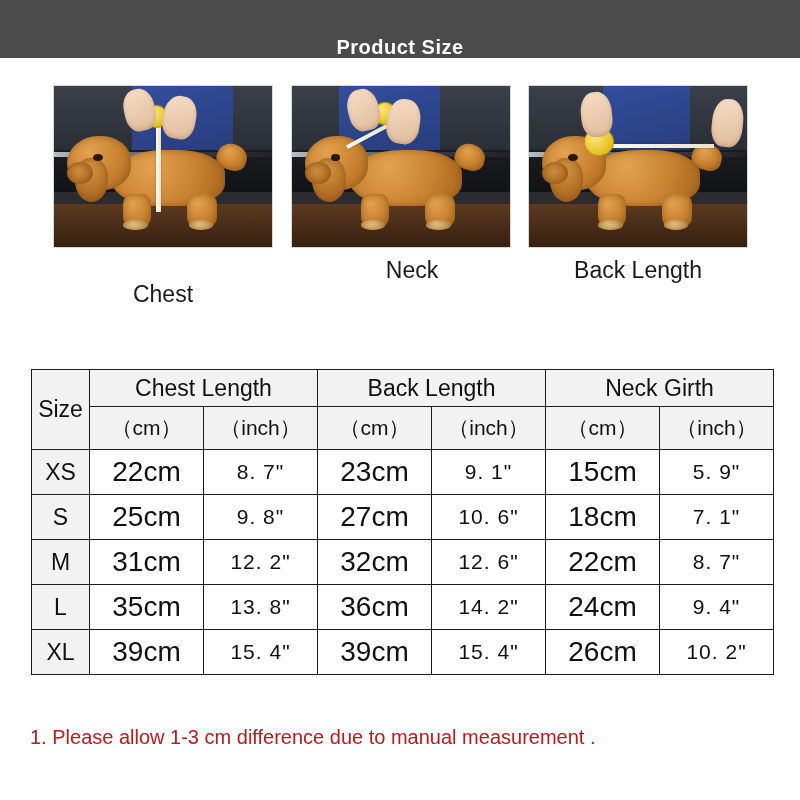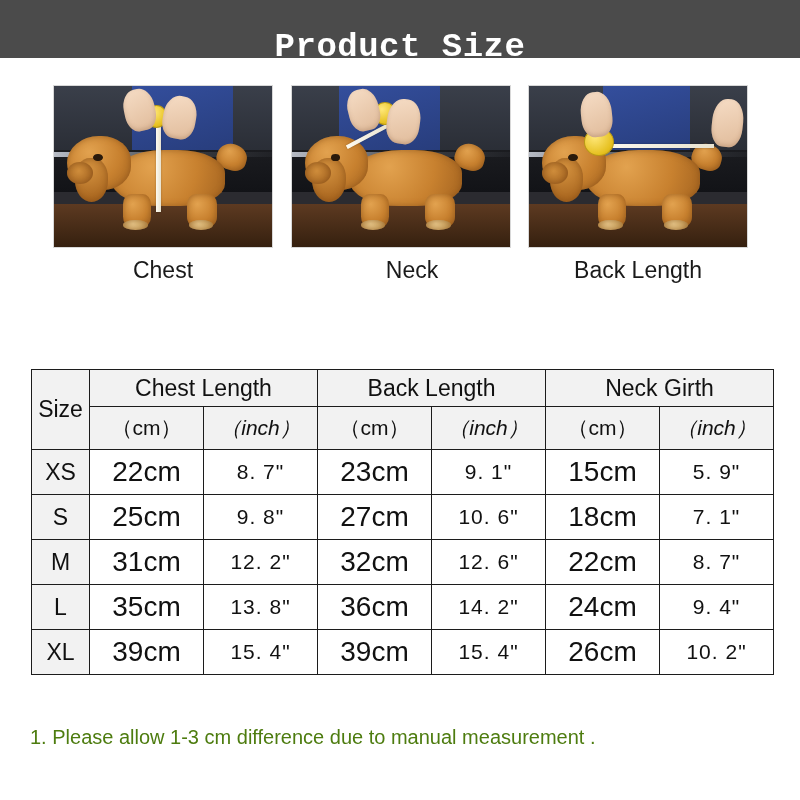--- a/index.html
+++ b/index.html
@@ -22,24 +22,24 @@
     top: 0;
     width: 800px;
     height: 58px;
     background: #4b4b4b;
     display: flex;
     align-items: center;
     justify-content: center;
   }
   .header-title {
     color: #ffffff;
-    font-size: 34px;
+    font-size: 20px;
     font-weight: bold;
     letter-spacing: 0.5px;
-    font-family: Liberation Mono, monospace;
+    font-family: Liberation Sans, sans-serif;
     margin-top: 36px;
   }
 
   
   .photo-strip {
     position: absolute;
     left: 53px;
     top: 85px;
     width: 695px;
     height: 163px;
@@ -187,21 +187,21 @@
   }
 
   .photo-label {
     position: absolute;
     top: 257px;
     font-size: 23px;
     color: #1a1a1a;
     text-align: center;
     font-family: "Liberation Sans", sans-serif;
   }
-  .label-chest { left: 53px;  width: 220px; }
+  .label-chest { left: 53px;  width: 220px; margin-top: 24px; }
   .label-neck  { left: 302px; width: 220px; }
   .label-back  { left: 528px; width: 220px; }
 
   
   .size-table-wrap {
     position: absolute;
     left: 31px;
     top: 369px;
     width: 738px;
   }
@@ -232,21 +232,21 @@
     font-size: 23px;
     font-weight: normal;
     height: 36px;
   }
   th.unit-head {
     background: #f2f2f2;
     font-size: 21px;
     font-weight: normal;
     height: 42px;
   }
-  th.unit-inch { color: #ee1111; font-style: italic; }
+  th.unit-inch { color: #ee1111; }
 
   td.size-cell {
     background: #f2f2f2;
     font-size: 23px;
     height: 44px;
   }
   td.val-cm {
     background: #ffffff;
     font-size: 28px;
     height: 44px;
@@ -260,21 +260,21 @@
   }
 
   
   .notes {
     position: absolute;
     left: 30px;
     top: 718px;
     width: 740px;
   }
   .note-line {
-    color: #4d7c0f;
+    color: #b91c1c;
     font-size: 20px;
     line-height: 38px;
     font-family: "Liberation Sans", sans-serif;
     white-space: nowrap;
   }
 </style>
 </head>
 <body>
 
 <div class="header-bar">

